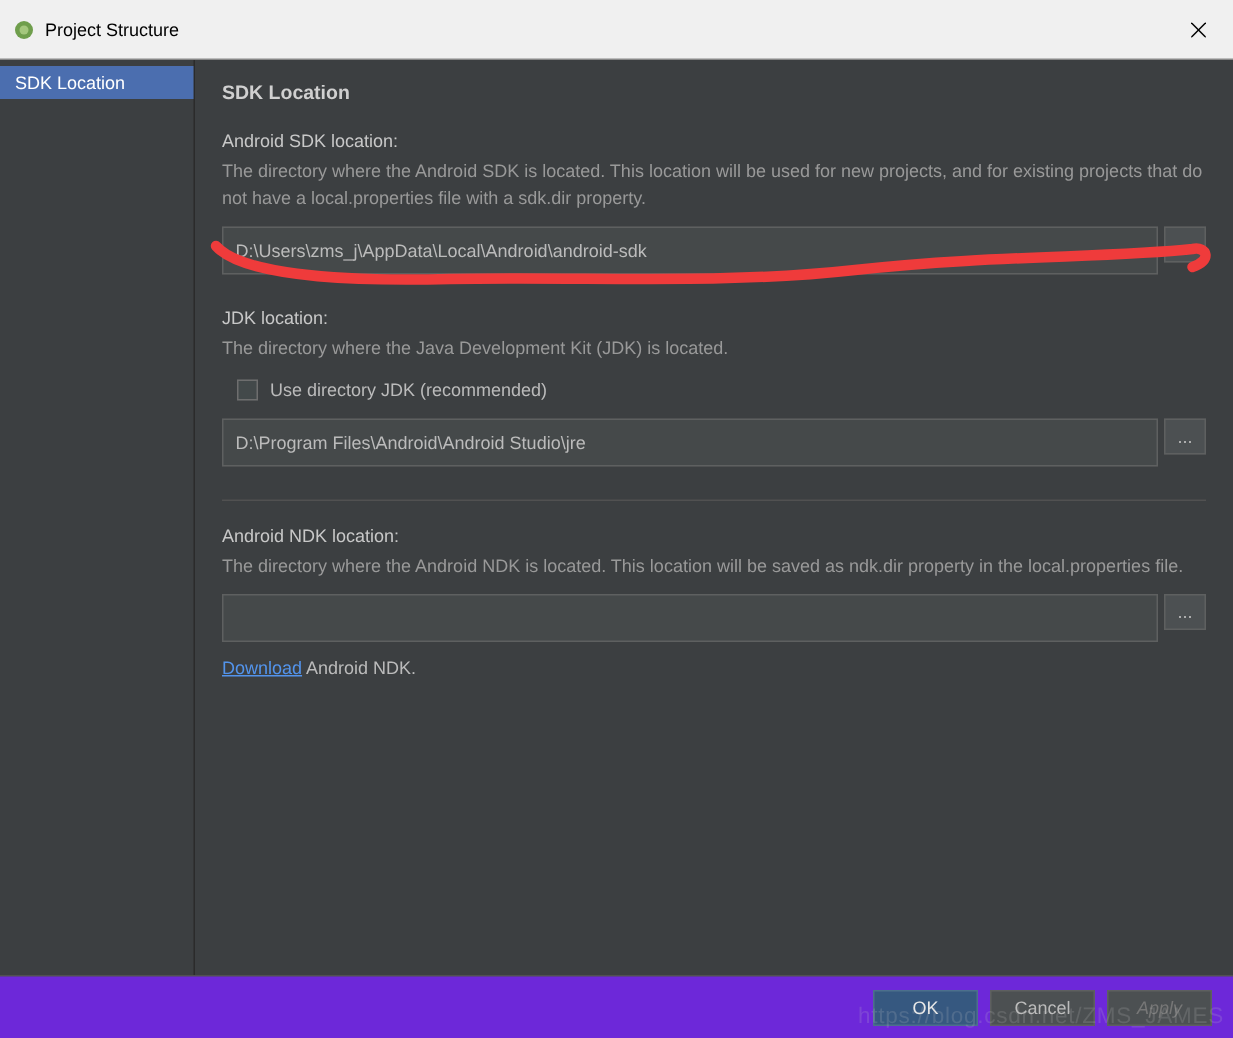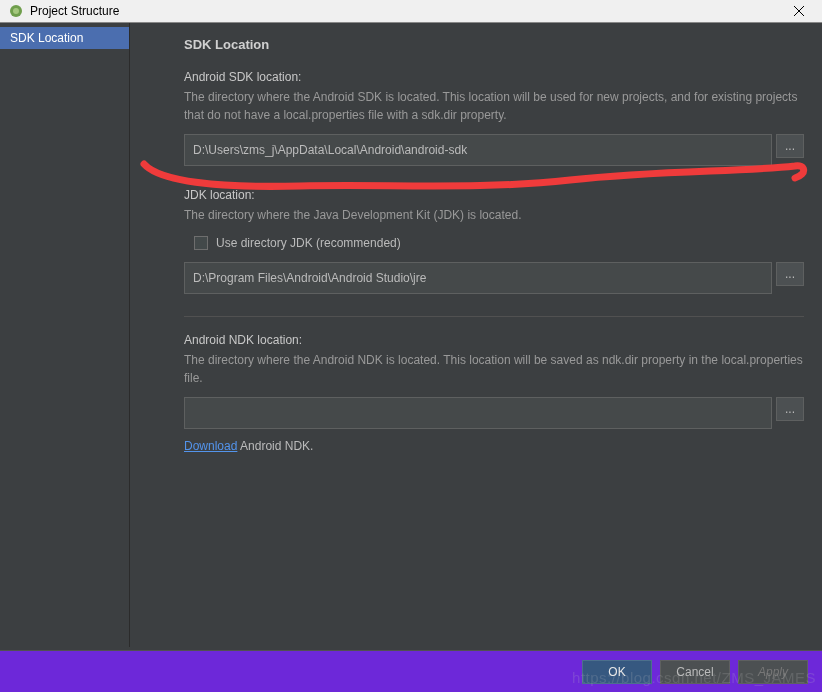--- a/index.html
+++ b/index.html
@@ -13,21 +13,21 @@
       background: #3c3f41;
       color: #bbbbbb;
       width: 822px;
       height: 692px;
       overflow: hidden;
       position: relative;
     }
     .titlebar {
       background: #f0f0f0;
       color: #000;
-      height: 23px;
+      height: 40px;
       display: flex;
       align-items: center;
       padding: 0 8px;
       border-bottom: 1px solid #888;
     }
     .titlebar .app-icon {
       width: 16px;
       height: 16px;
       margin-right: 6px;
       display: flex;
@@ -43,21 +43,20 @@
       height: 22px;
       display: flex;
       align-items: center;
       justify-content: center;
       font-size: 14px;
       cursor: pointer;
     }
     .main-container {
       display: flex;
       height: calc(100% - 26px - 42px);
-      gap: 36px;
     }
     .sidebar {
       width: 130px;
       background: #3c3f41;
       border-right: 1px solid #2b2b2b;
       padding-top: 4px;
     }
     .sidebar-item {
       padding: 4px 10px;
       font-size: 12px;

